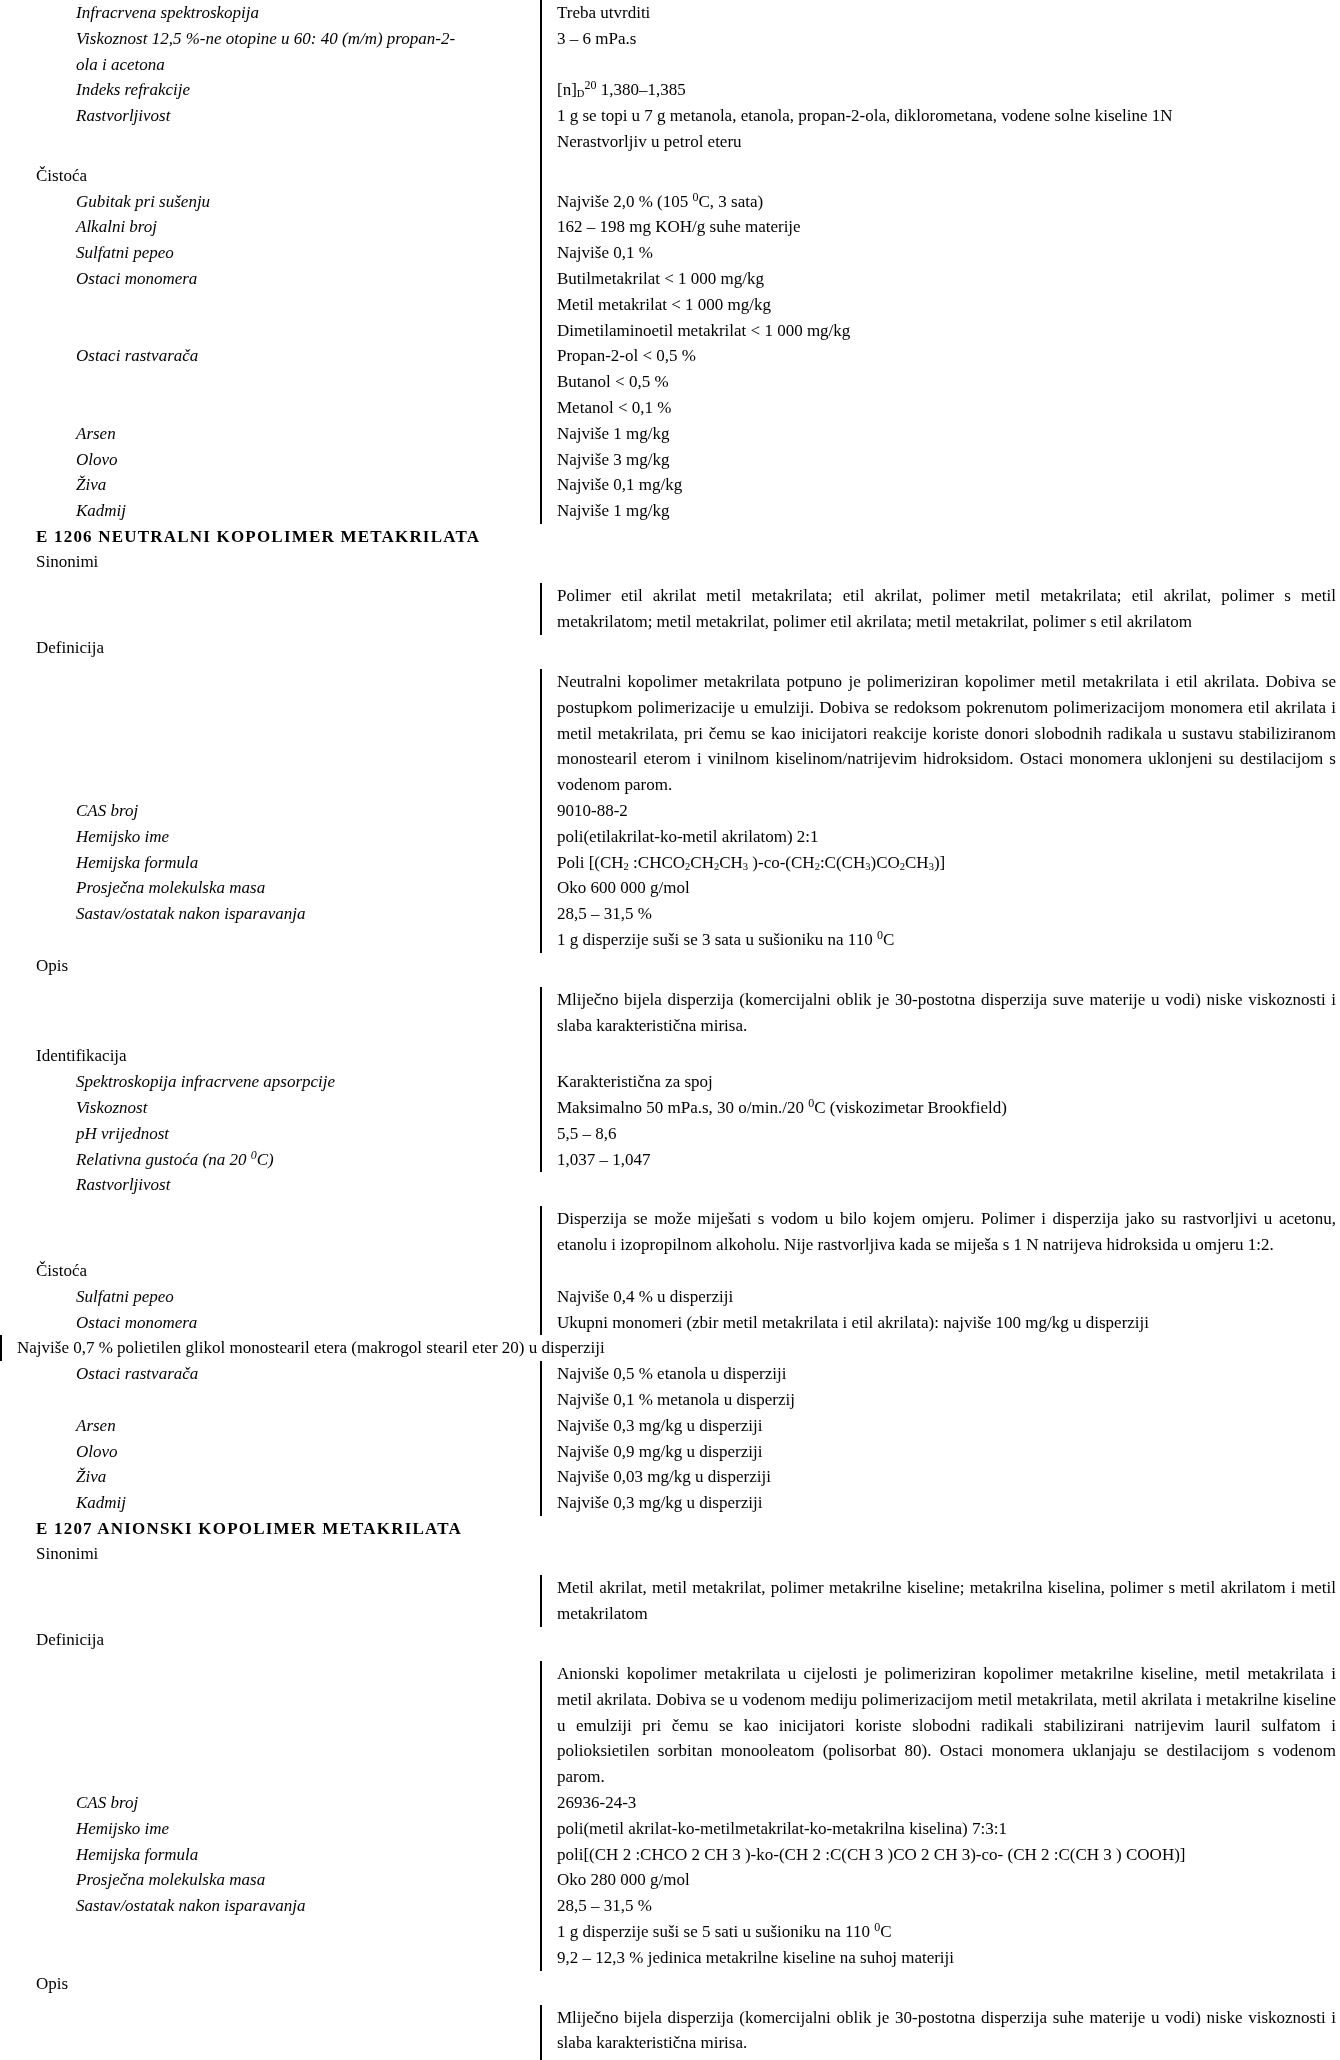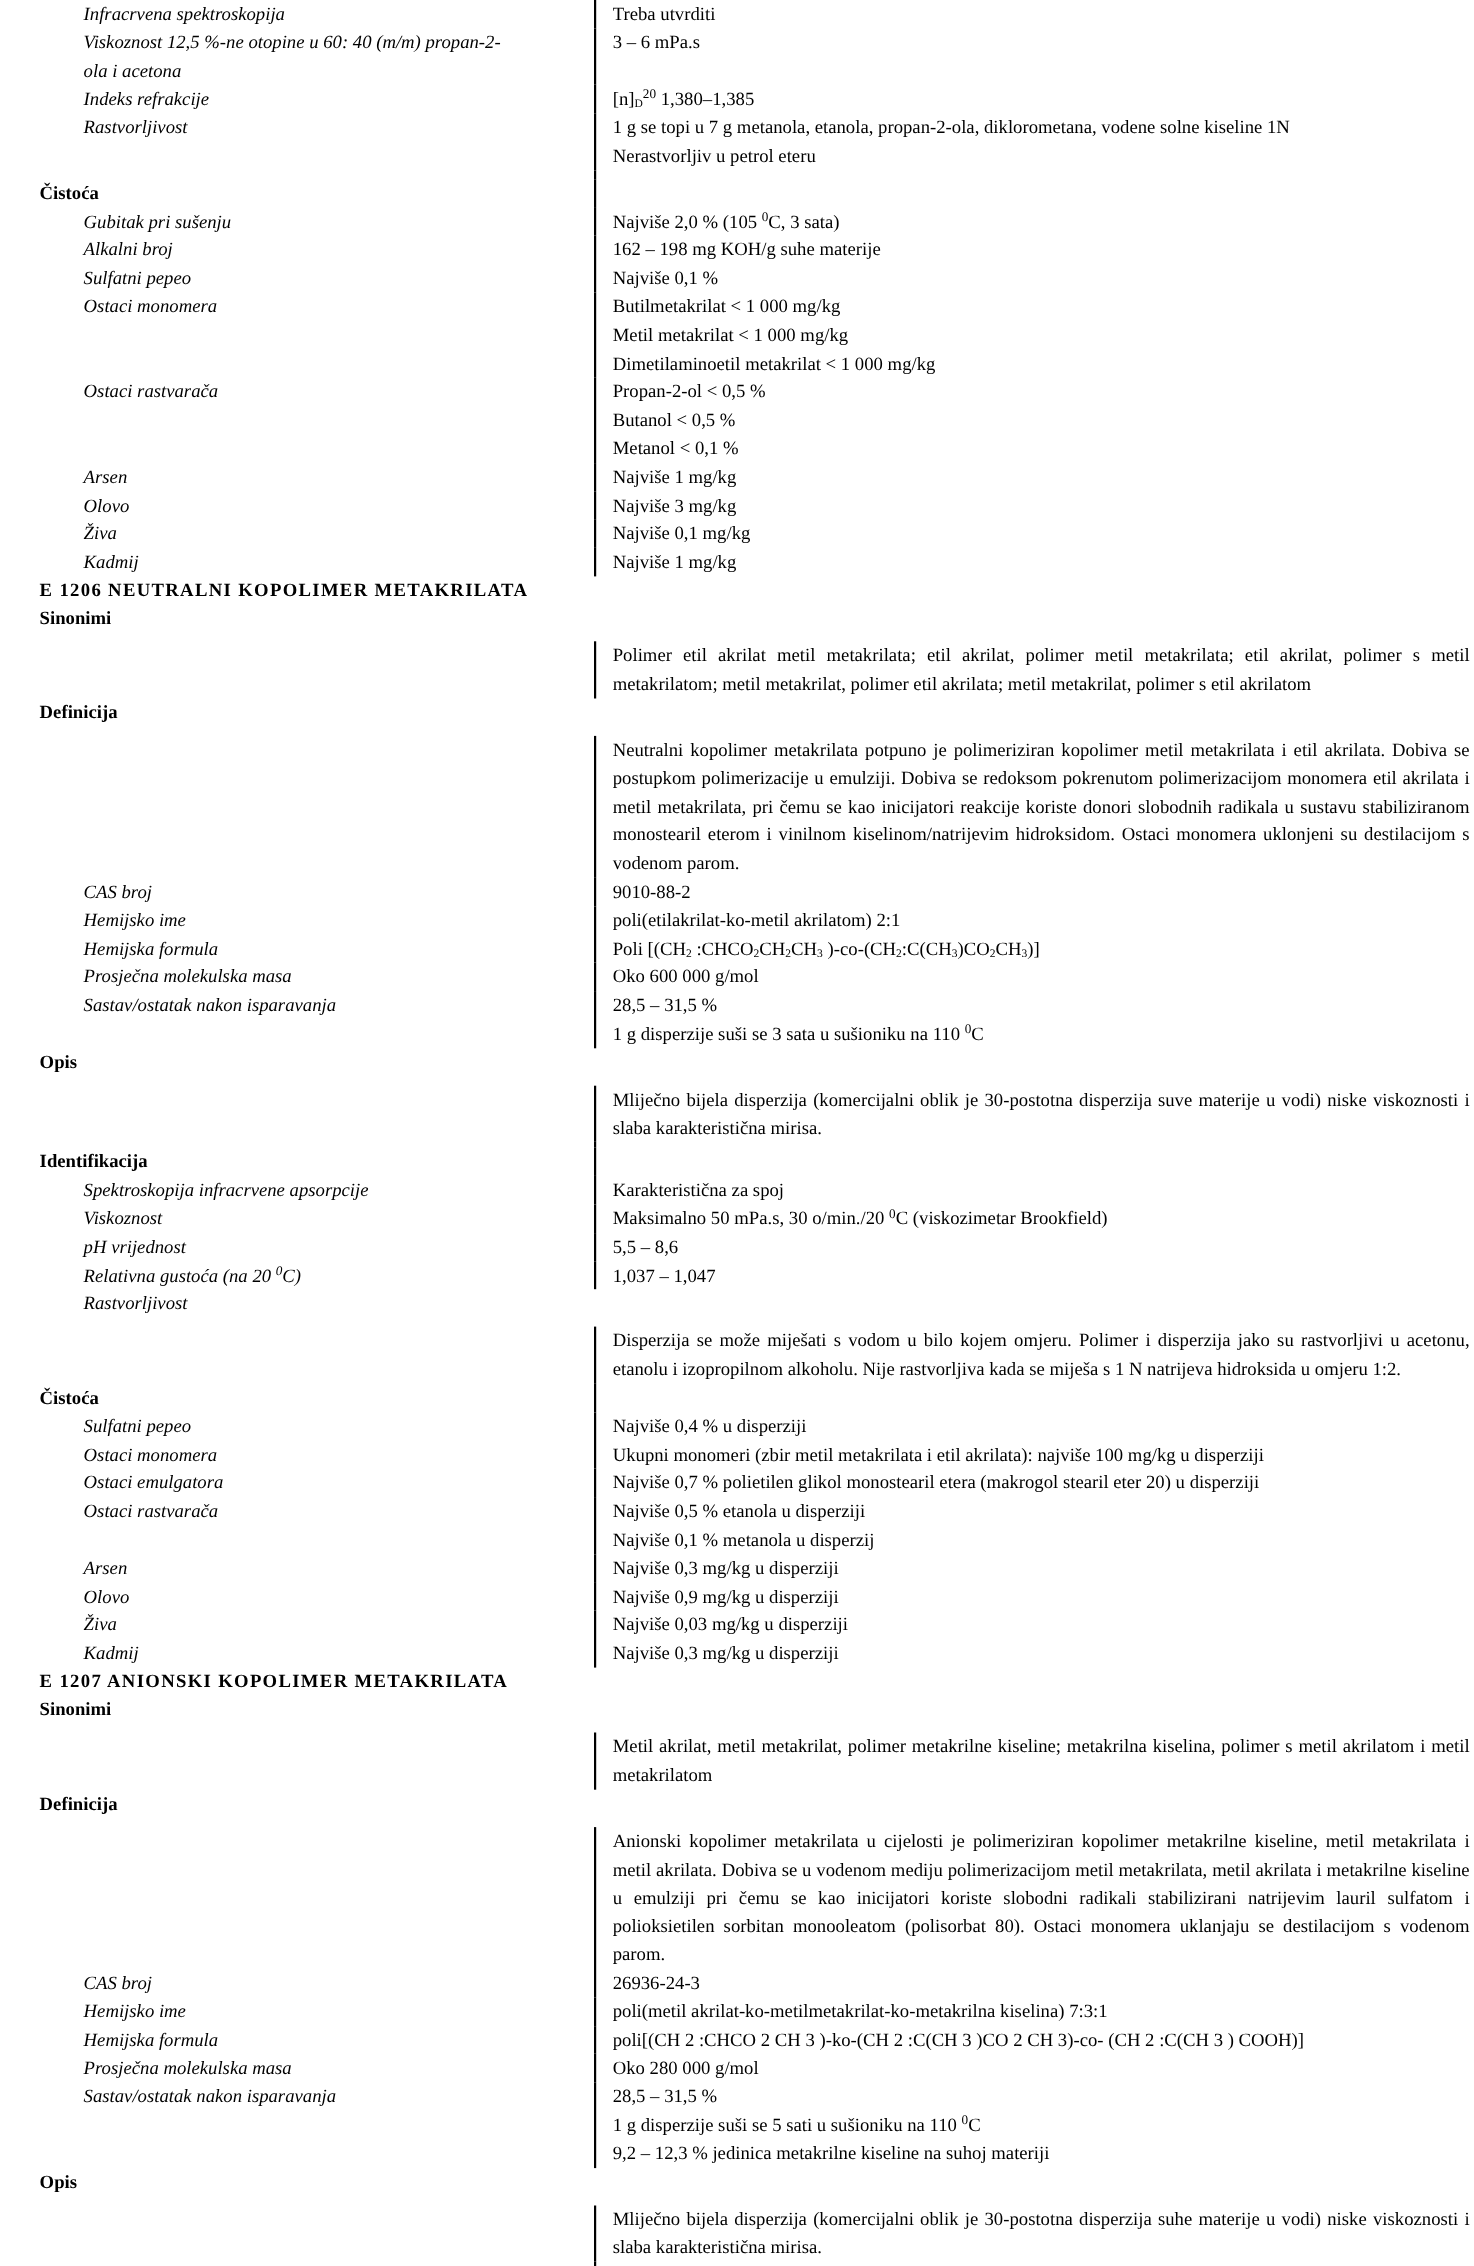--- a/index.html
+++ b/index.html
@@ -5,21 +5,21 @@
   html,body{margin:0;padding:0;background:#fff;}
   body{
     width:1340px;height:2060px;overflow:hidden;color:#000;
     font-family:"Liberation Serif", serif;
     font-size:17px;line-height:25.8px;
   }
   .page{position:relative;width:1340px;height:1768px;}
   .section{}
   .row{display:flex;align-items:stretch;}
   .lbl{flex:0 0 540px;box-sizing:border-box;padding-left:76px;}
-  .lbl.b{padding-left:36px;font-weight:bold;font-style:normal;}
+  .lbl.b{padding-left:36px;font-weight:normal;font-style:normal;}
   .lbl.i{font-style:italic;}
   .val{flex:1 1 auto;border-left:2px solid #000;padding:0 4px 0 15px;box-sizing:border-box;min-height:25.8px;}
   .val.just{text-align:justify;margin-top:34px;}
   .row.spacer .val{min-height:0;}
   .entry-heading{font-weight:bold;padding-left:36px;letter-spacing:1.2px;line-height:25.5px;}
   sup{font-size:12px;line-height:0;vertical-align:6px;}
   sub{font-size:10.5px;line-height:0;vertical-align:-2px;}
 </style>
 </head>
 <body>
@@ -220,21 +220,20 @@
           <div>Najviše 0,4 % u disperziji</div>
         </div>
       </div>
       <div class="row">
         <div class="lbl i">Ostaci monomera</div>
         <div class="val">
           <div>Ukupni monomeri (zbir metil metakrilata i etil akrilata): najviše 100 mg/kg u disperziji</div>
         </div>
       </div>
       <div class="row">
-        <div class="lbl i">Ostaci emulgatora</div>
         <div class="val">
           <div>Najviše 0,7 % polietilen glikol monostearil etera (makrogol stearil eter 20) u disperziji</div>
         </div>
       </div>
       <div class="row">
         <div class="lbl i">Ostaci rastvarača</div>
         <div class="val">
           <div>Najviše 0,5 % etanola u disperziji</div>
           <div>Najviše 0,1 % metanola u disperzij</div>
         </div>

